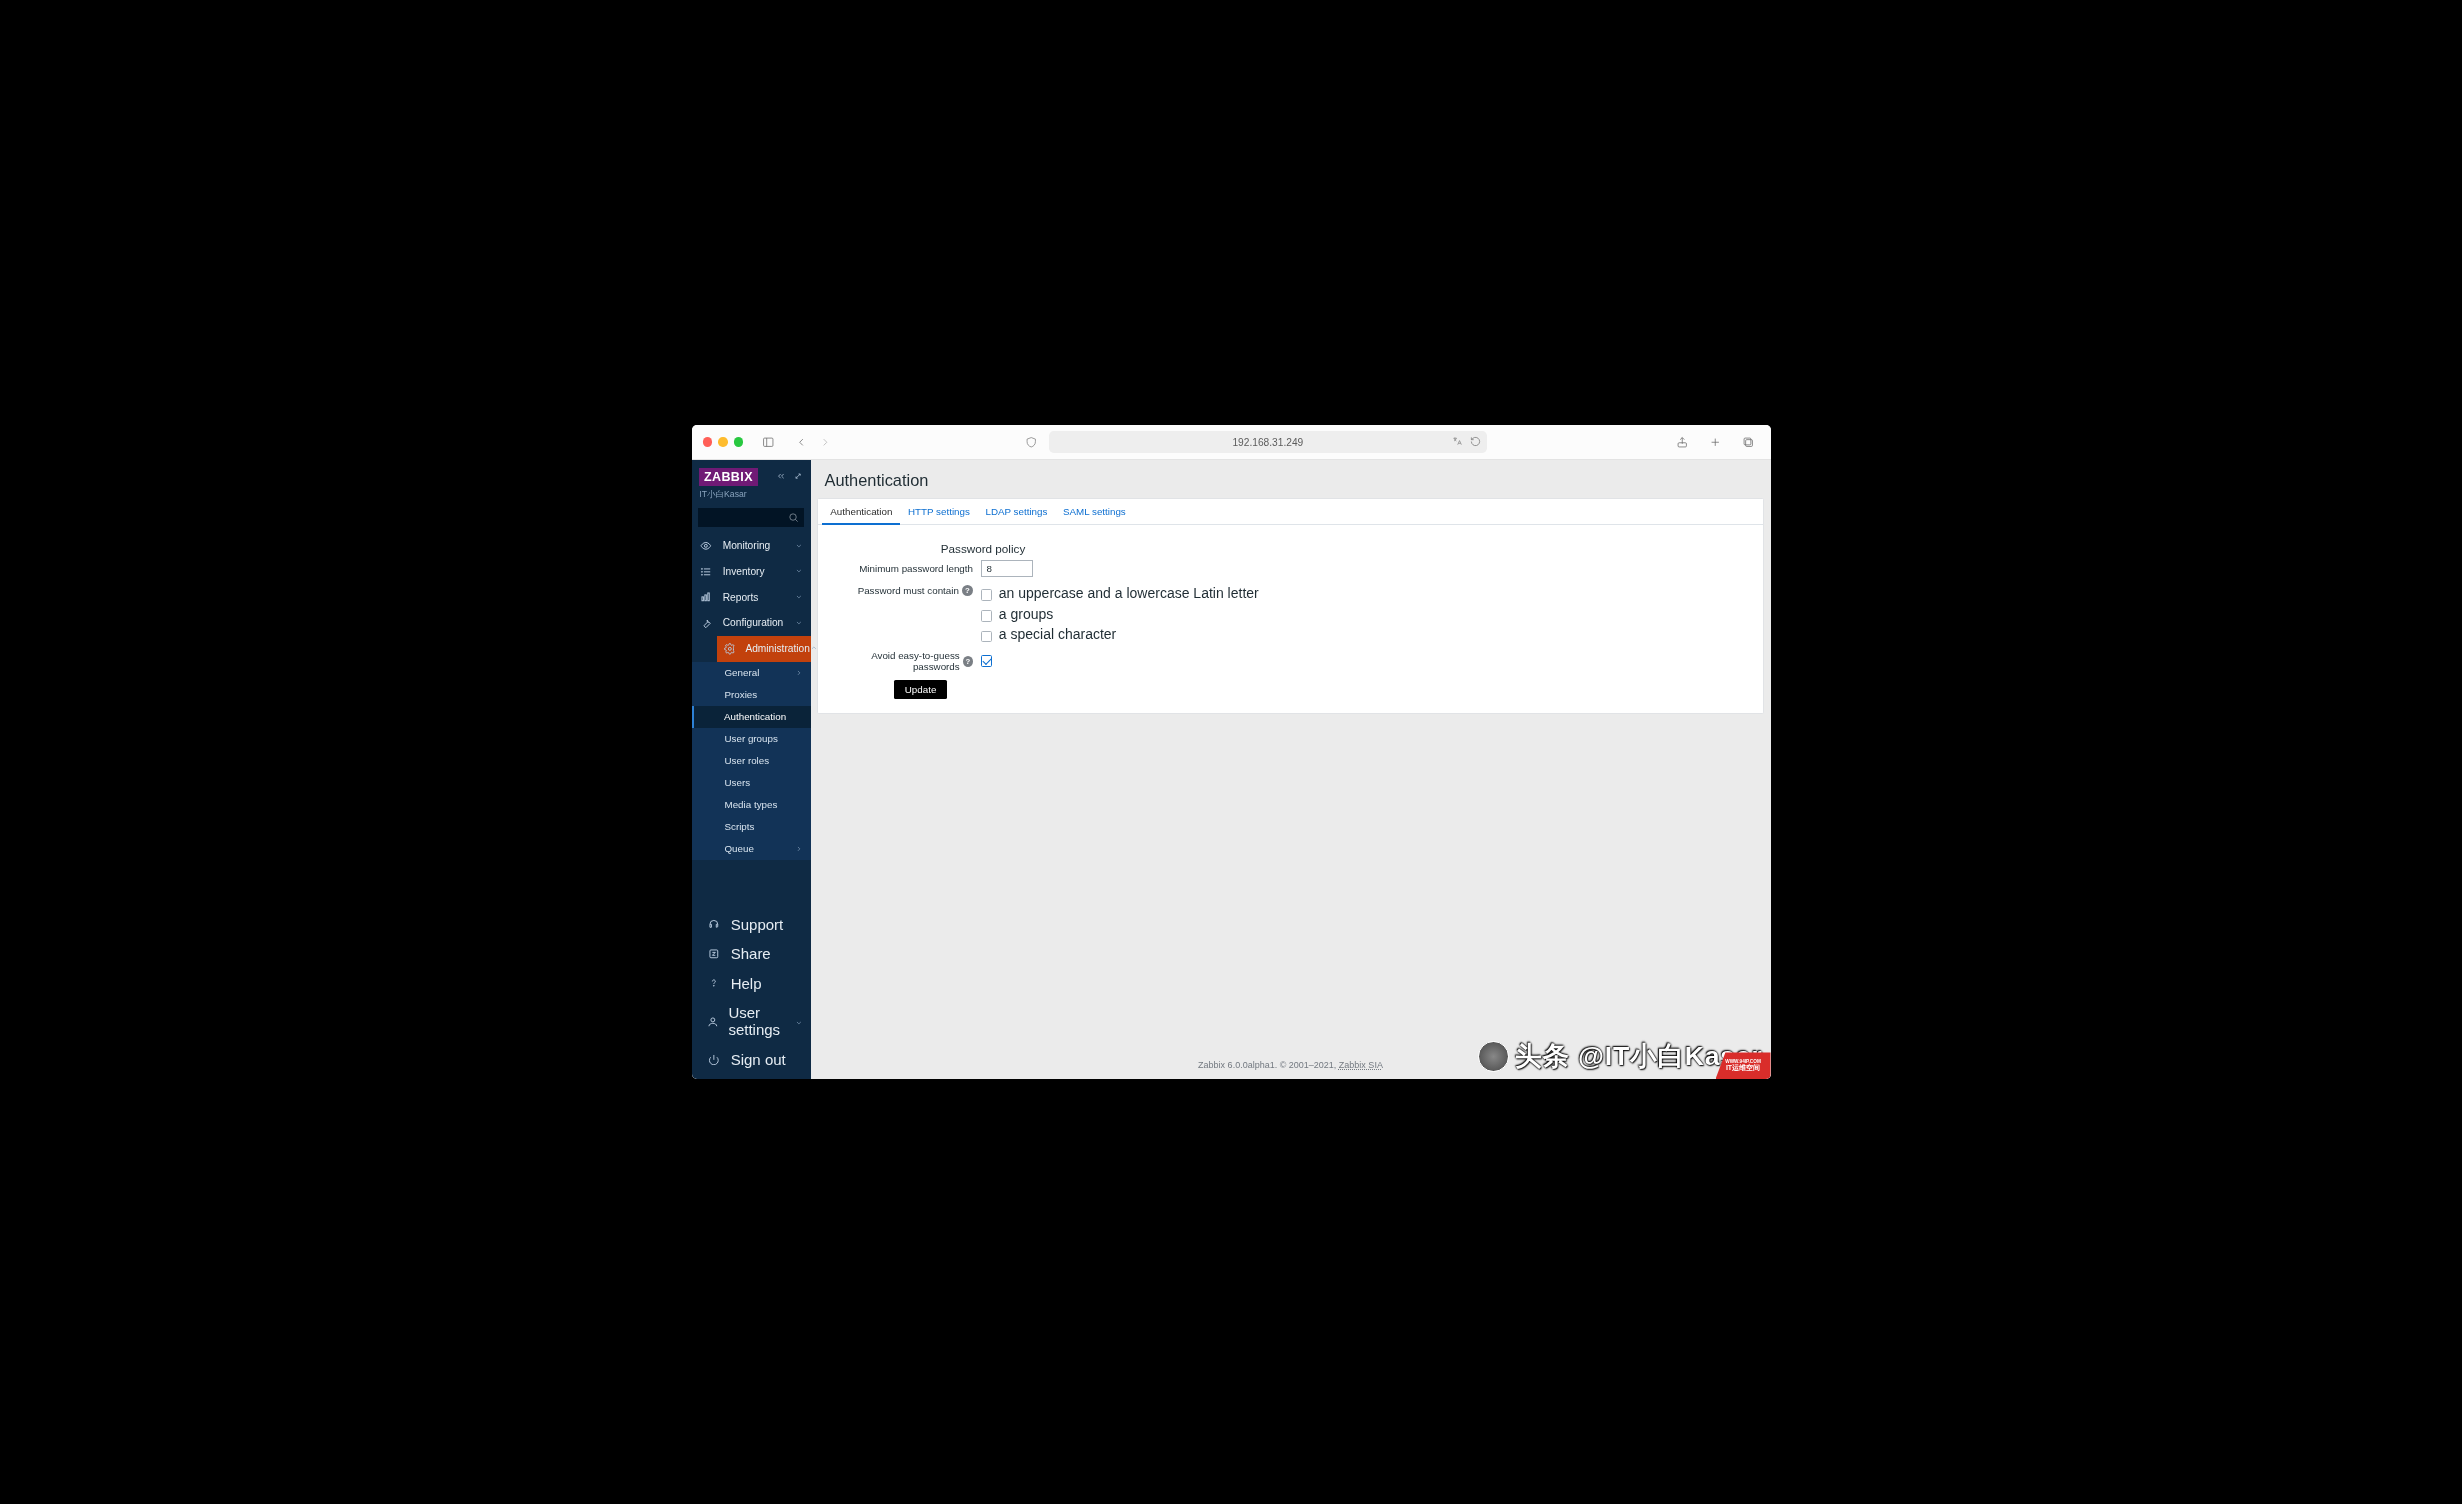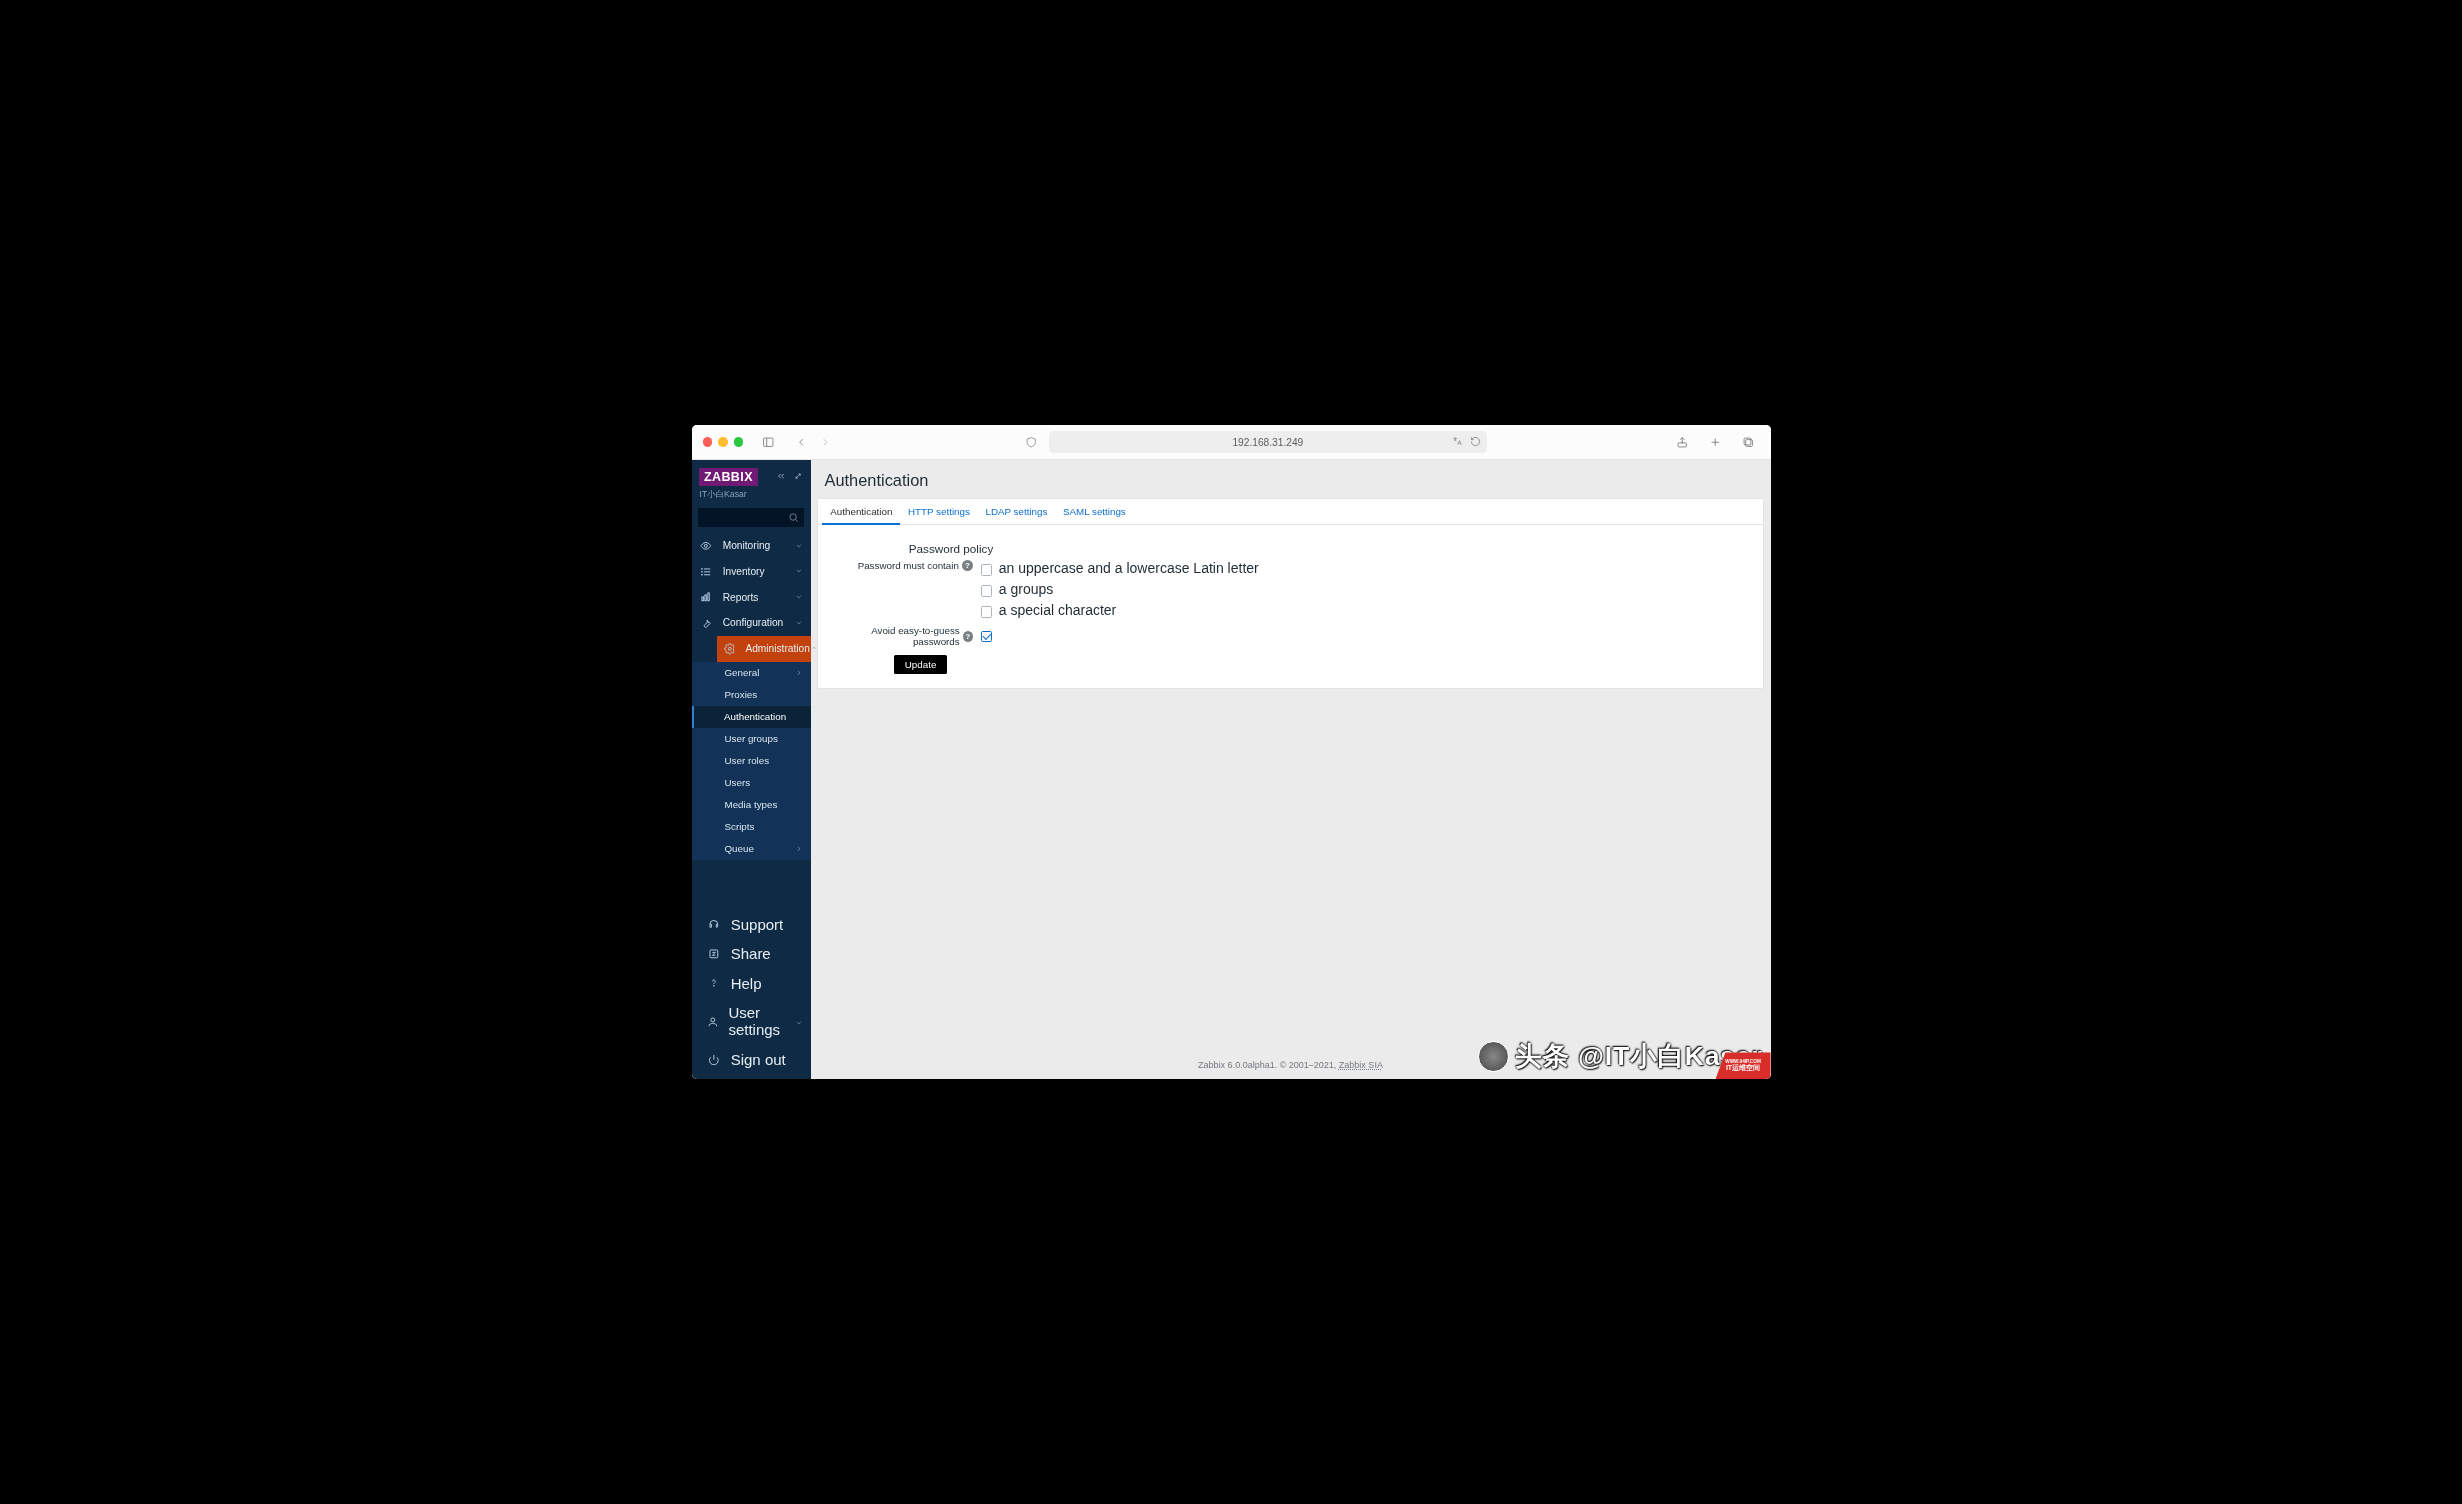--- a/index.html
+++ b/index.html
@@ -175,21 +175,21 @@
     display:inline-flex; align-items:center; justify-content:center;
     font-size:7.8px; font-weight:bold;
   }
   .seg-group { display:flex; border:0.8px solid #c4c9cf; border-radius:1.6px; overflow:hidden;}
   .seg {
     padding:3.9px 11px; font-size:9.8px; cursor:pointer; background:#fff; color:#1f2c33;
   }
   .seg.active { background:#7a7f85; color:#fff;}
   .seg + .seg { border-left:0.8px solid #c4c9cf;}
   .section-title {
-    margin-left:77px;
+    margin-left:109px;
     font-size:11.7px;
     color:#1f2c33;
     padding: 7.8px 0 4.7px 0;
   }
   .text-input {
     width:52px; height:17px;
     border:0.8px solid #acb4bc;
     padding:0 4.7px;
     font-size:9.8px;
     color:#1f2c33;
@@ -489,20 +489,24 @@
         <div class="tabs">
           <div class="tab active"><span>Authentication</span></div>
           <div class="tab"><span>HTTP settings</span></div>
           <div class="tab"><span>LDAP settings</span></div>
           <div class="tab"><span>SAML settings</span></div>
         </div>
         <div class="form-body">
 
           <div class="section-title">Password policy</div>
 
+          <div class="form-row">
+            <div class="form-label">Minimum password length</div>
+            <input class="text-input" value="8" style="">
+          </div>
 
           <div class="form-row align-top">
             <div class="form-label">
               <span>Password must contain</span>
               <span class="help-icon">?</span>
             </div>
             <div class="check-col">
               <label class="check-row">
                   <span class="chk"></span>
                   <span>an uppercase and a lowercase Latin letter</span>

